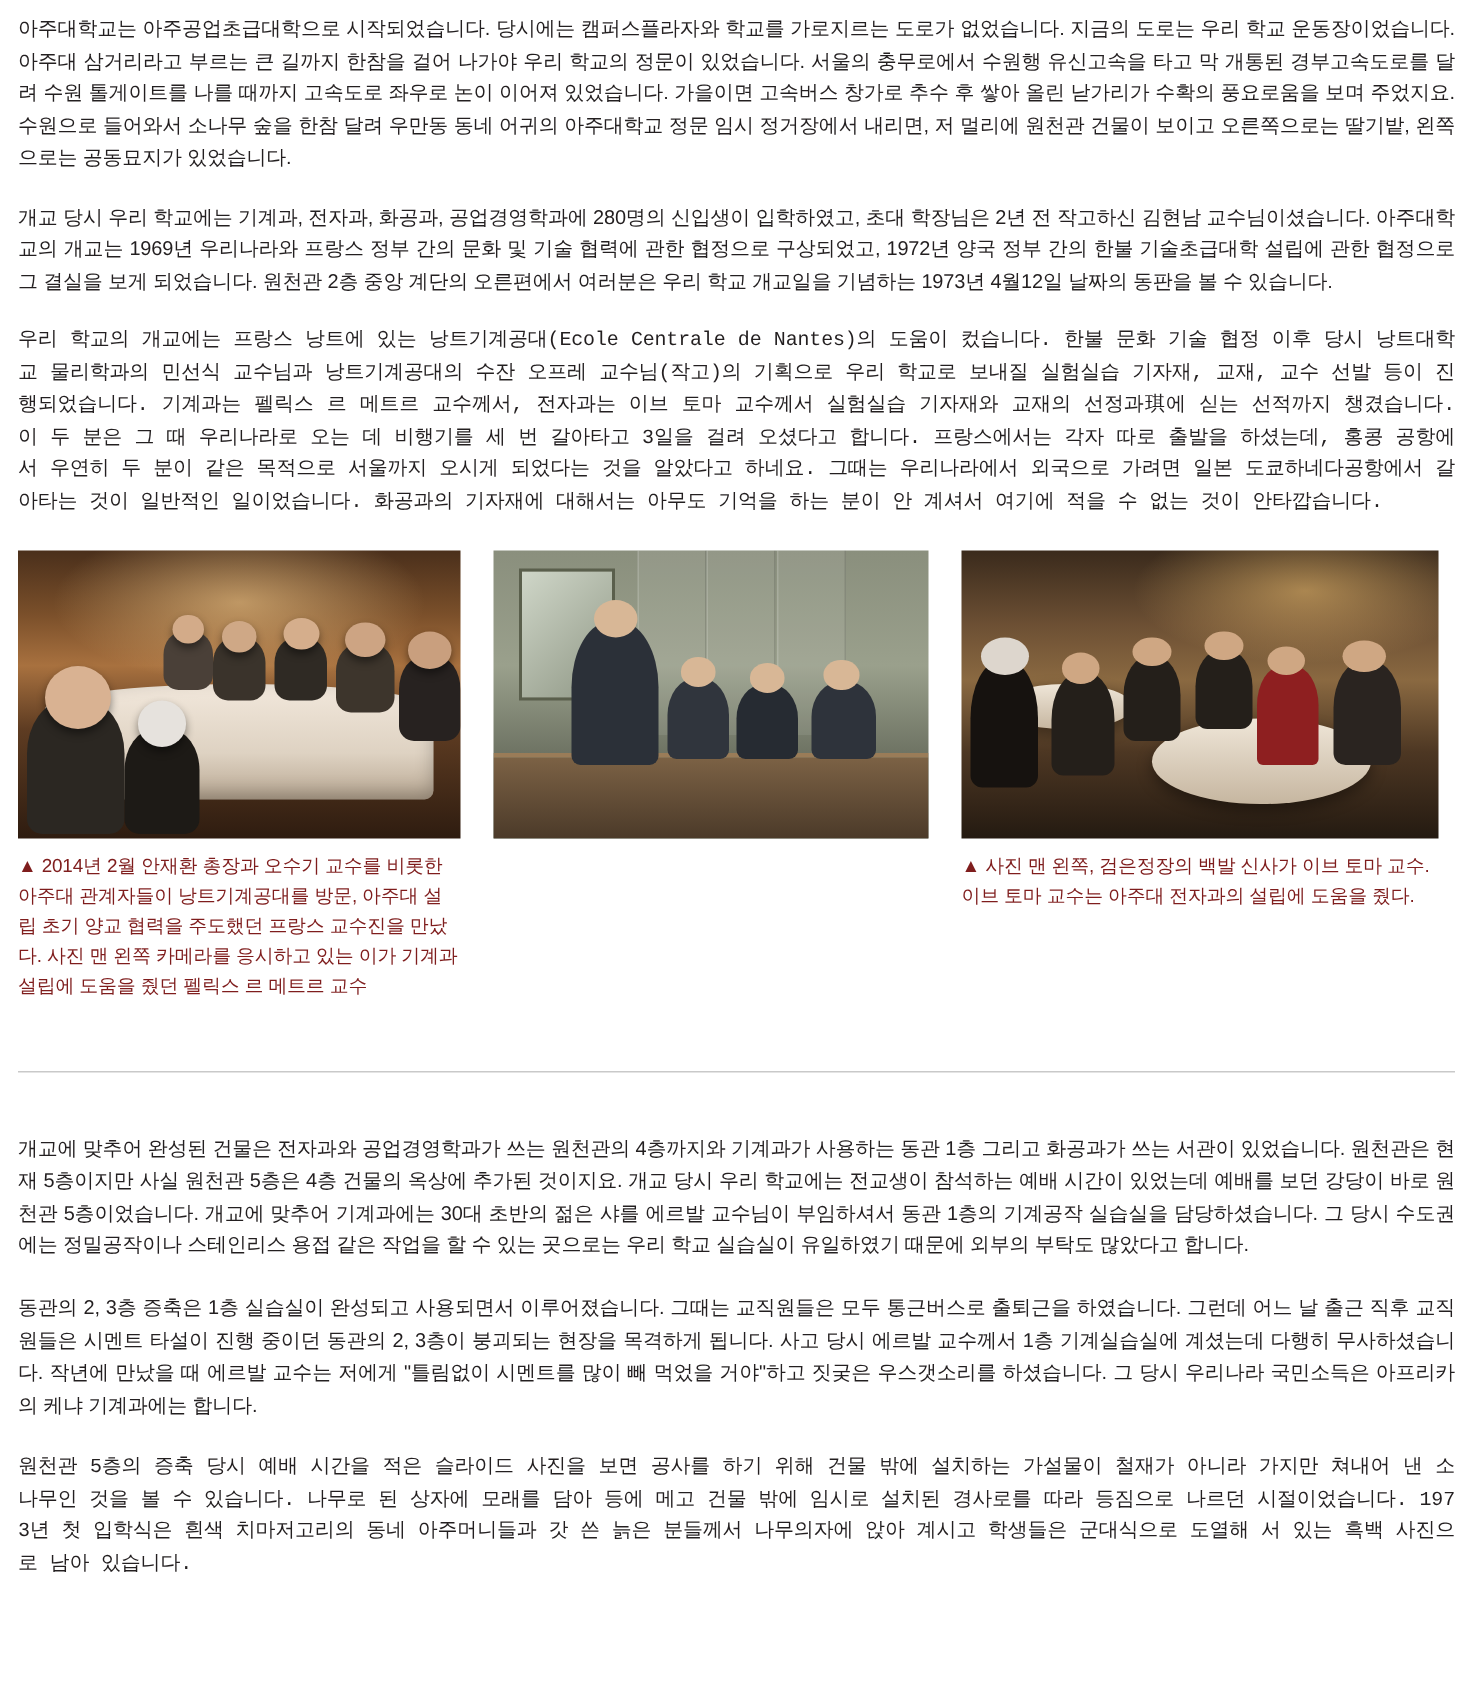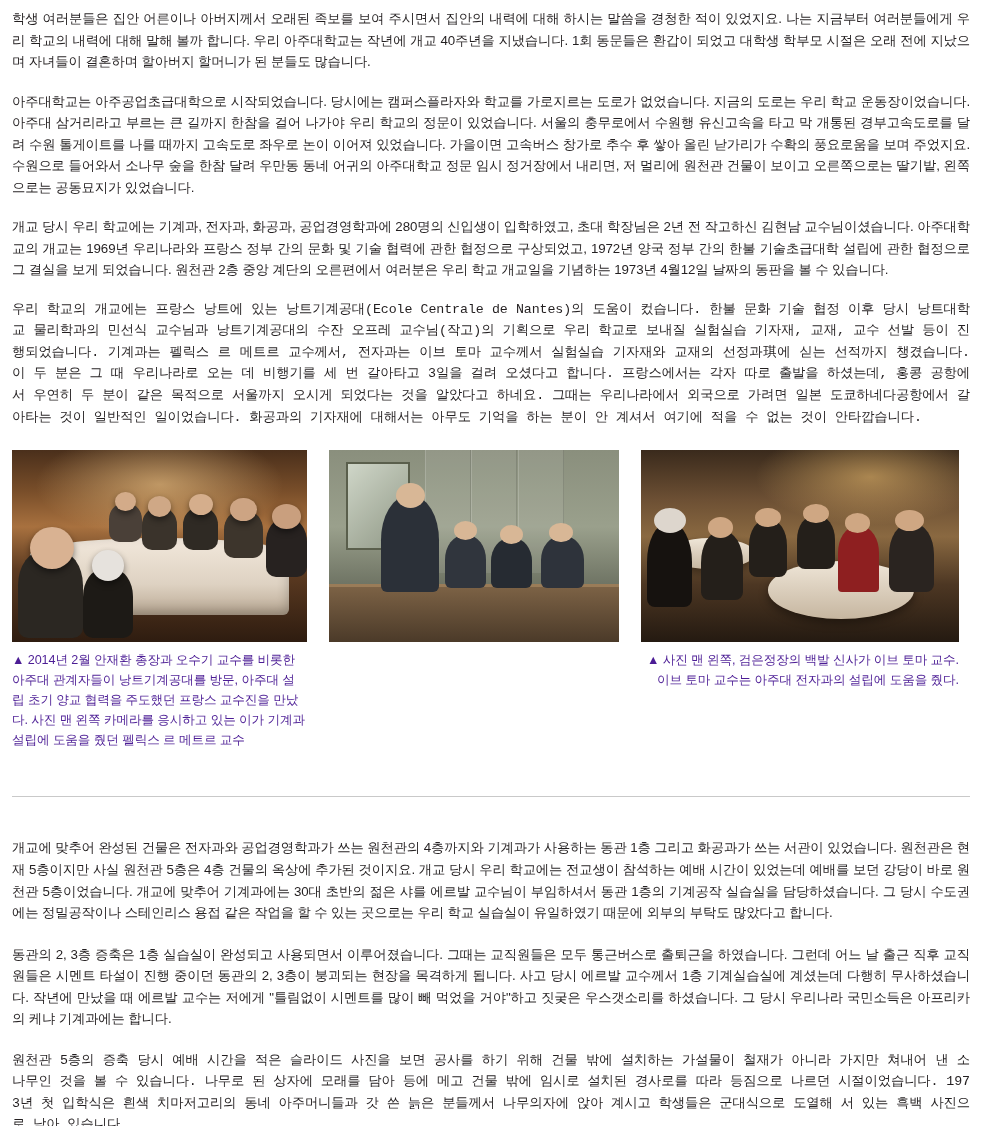--- a/index.html
+++ b/index.html
@@ -28,21 +28,21 @@
   p.para:last-child { margin-bottom: 0; font-family: Liberation Mono, monospace; }
 
   .photo-row {
     display: flex;
     gap: 22px;
     margin: 22px 0 6px 0;
   }
   .photo-col { }
   .photo-col.c1 { width: 295px; }
   .photo-col.c2 { width: 290px; }
-  .photo-col.c3 { width: 318px; text-align: right; }
+  .photo-col.c3 { width: 318px; }
 
   .photo {
     width: 100%;
     height: 192px;
     position: relative;
     overflow: hidden;
     border: 0;
     display: block;
   }
 
@@ -140,38 +140,37 @@
   .photo-3 .redaccent {
     position: absolute;
     background: #8e1f20;
     border-radius: 40% 40% 4px 4px;
   }
 
   .caption {
     font-size: 12.6px;
     line-height: 1.58;
     margin-top: 9px;
-    color: #4c1d95;
+    color: #7f1d1d;
     letter-spacing: -0.1px;
   }
 
   hr.rule {
     border: 0;
     border-top: 1px solid #c9c9c9;
     margin: 46px 0 40px 0;
   }
   .lower p.para { margin-bottom: 20px; }
 </style>
 </head>
 <body>
 
 <div class="page">
 
   <div class="upper">
-    <p class="para">학생 여러분들은 집안 어른이나 아버지께서 오래된 족보를 보여 주시면서 집안의 내력에 대해 하시는 말씀을 경청한 적이 있었지요. 나는 지금부터 여러분들에게 우리 학교의 내력에 대해 말해 볼까 합니다. 우리 아주대학교는 작년에 개교 40주년을 지냈습니다. 1회 동문들은 환갑이 되었고 대학생 학부모 시절은 오래 전에 지났으며 자녀들이 결혼하며 할아버지 할머니가 된 분들도 많습니다.</p>
     <p class="para">아주대학교는 아주공업초급대학으로 시작되었습니다. 당시에는 캠퍼스플라자와 학교를 가로지르는 도로가 없었습니다. 지금의 도로는 우리 학교 운동장이었습니다. 아주대 삼거리라고 부르는 큰 길까지 한참을 걸어 나가야 우리 학교의 정문이 있었습니다. 서울의 충무로에서 수원행 유신고속을 타고 막 개통된 경부고속도로를 달려 수원 톨게이트를 나를 때까지 고속도로 좌우로 논이 이어져 있었습니다. 가을이면 고속버스 창가로 추수 후 쌓아 올린 낟가리가 수확의 풍요로움을 보며 주었지요. 수원으로 들어와서 소나무 숲을 한참 달려 우만동 동네 어귀의 아주대학교 정문 임시 정거장에서 내리면, 저 멀리에 원천관 건물이 보이고 오른쪽으로는 딸기밭, 왼쪽으로는 공동묘지가 있었습니다.</p>
     <p class="para">개교 당시 우리 학교에는 기계과, 전자과, 화공과, 공업경영학과에 280명의 신입생이 입학하였고, 초대 학장님은 2년 전 작고하신 김현남 교수님이셨습니다. 아주대학교의 개교는 1969년 우리나라와 프랑스 정부 간의 문화 및 기술 협력에 관한 협정으로 구상되었고, 1972년 양국 정부 간의 한불 기술초급대학 설립에 관한 협정으로 그 결실을 보게 되었습니다. 원천관 2층 중앙 계단의 오른편에서 여러분은 우리 학교 개교일을 기념하는 1973년 4월12일 날짜의 동판을 볼 수 있습니다.</p>
     <p class="para">우리 학교의 개교에는 프랑스 낭트에 있는 낭트기계공대(Ecole Centrale de Nantes)의 도움이 컸습니다. 한불 문화 기술 협정 이후 당시 낭트대학교 물리학과의 민선식 교수님과 낭트기계공대의 수잔 오프레 교수님(작고)의 기획으로 우리 학교로 보내질 실험실습 기자재, 교재, 교수 선발 등이 진행되었습니다. 기계과는 펠릭스 르 메트르 교수께서, 전자과는 이브 토마 교수께서 실험실습 기자재와 교재의 선정과琪에 싣는 선적까지 챙겼습니다. 이 두 분은 그 때 우리나라로 오는 데 비행기를 세 번 갈아타고 3일을 걸려 오셨다고 합니다. 프랑스에서는 각자 따로 출발을 하셨는데, 홍콩 공항에서 우연히 두 분이 같은 목적으로 서울까지 오시게 되었다는 것을 알았다고 하네요. 그때는 우리나라에서 외국으로 가려면 일본 도쿄하네다공항에서 갈아타는 것이 일반적인 일이었습니다. 화공과의 기자재에 대해서는 아무도 기억을 하는 분이 안 계셔서 여기에 적을 수 없는 것이 안타깝습니다.</p>
   </div>
 
   <div class="photo-row">
 
     <div class="photo-col c1">
       <div class="photo photo-1">
         <div class="heads">

